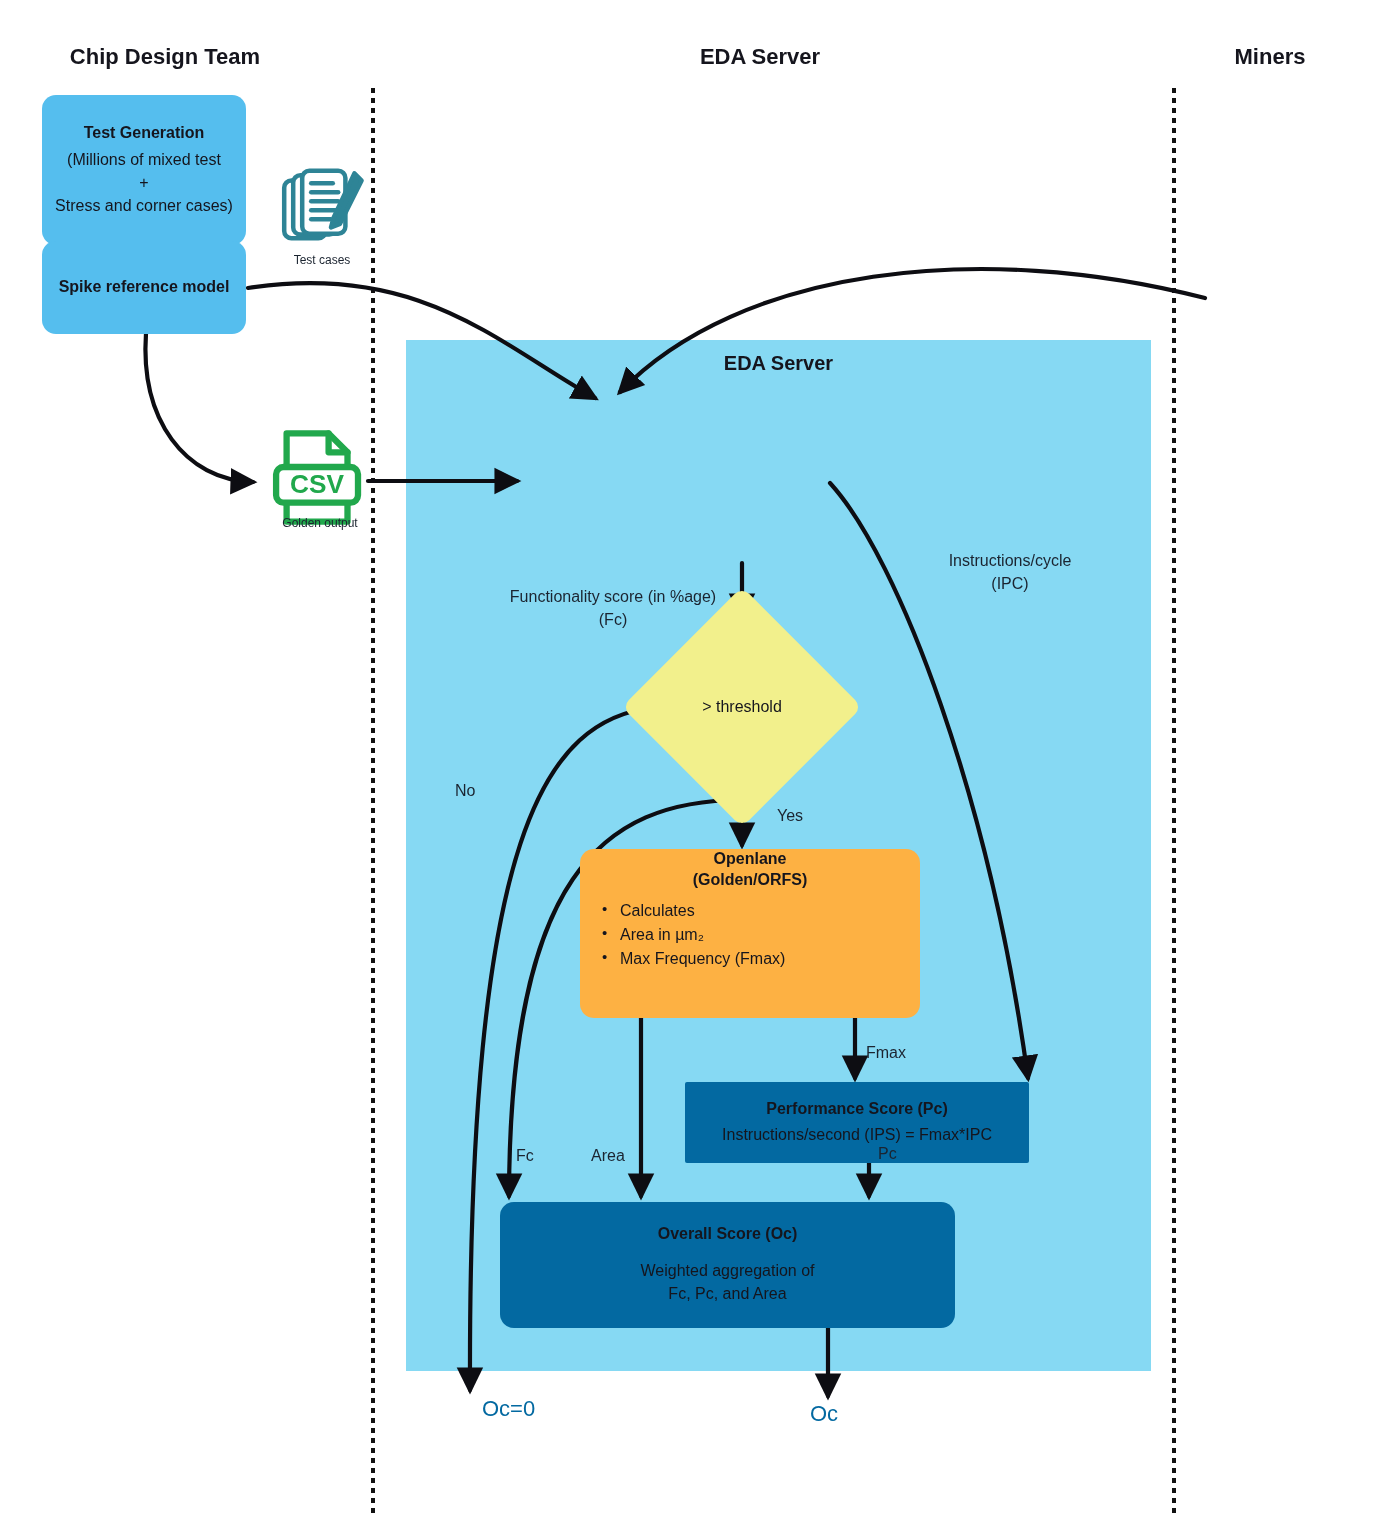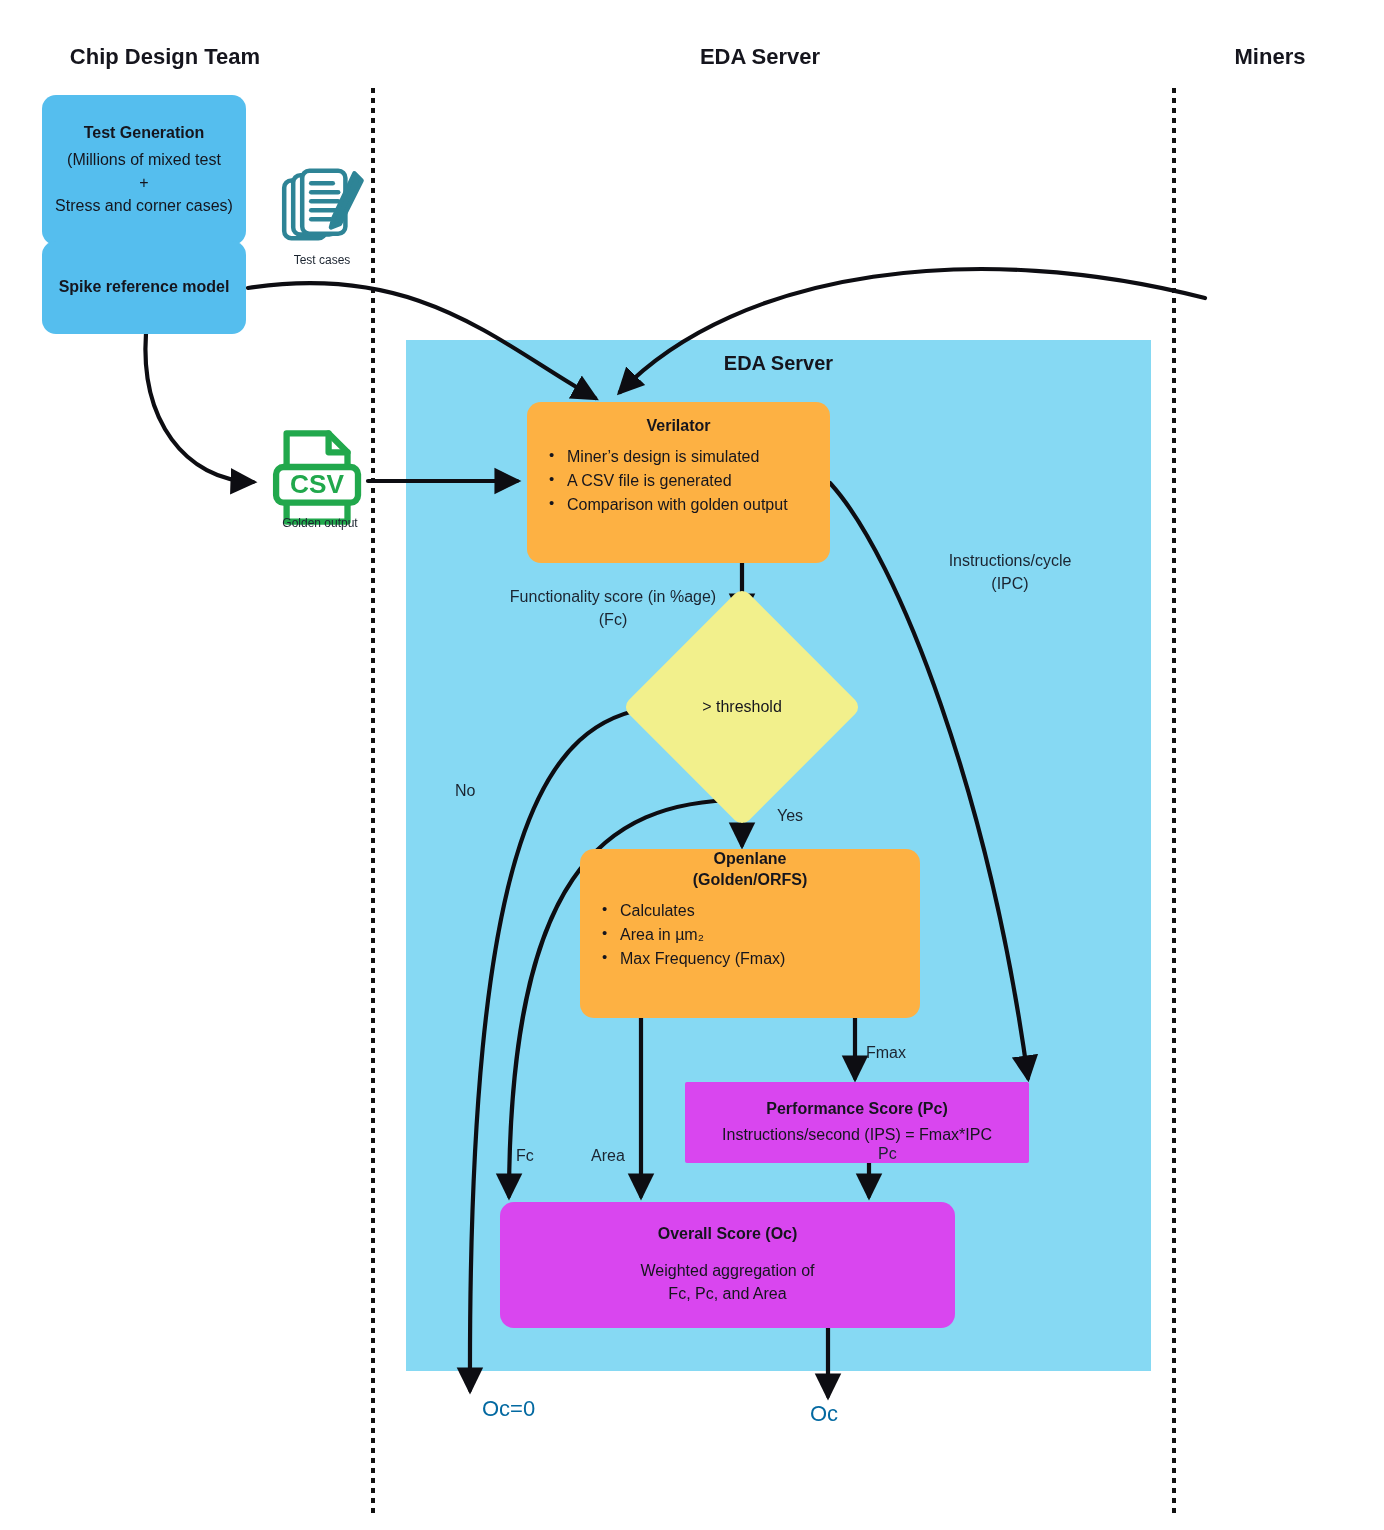--- a/index.html
+++ b/index.html
@@ -68,21 +68,21 @@
     color:#15151d;
   }
   .node .sub {
     text-align:center;
     font-size:16px;
     line-height:1.45;
     color:#15151d;
   }
   .blue  { background:#55BEEE; }
   .orange{ background:#FDB143; }
-  .green { background:#d946ef; }
+  .green { background:#0369a1; }
 
   ul.bullets {
     margin:8px 0 0 0;
     padding:0 0 0 26px;
     list-style:none;
     font-size:16px;
     line-height:1.52;
     color:#15151d;
   }
   ul.bullets li { position:relative; padding-left:2px; }
@@ -231,28 +231,20 @@
     <div class="sub" style="margin-top:4px;">(Millions of mixed test</div>
     <div class="sub">+</div>
     <div class="sub">Stress and corner cases)</div>
   </div>
 
   <div class="node blue" style="left:42px; top:241px; width:204px; height:93px;">
     <div class="title">Spike reference model</div>
   </div>
 
 
-  <div class="node orange" style="left:527px; top:402px; width:303px; height:161px; justify-content:flex-start; padding-top:14px;">
-    <div class="title">Verilator</div>
-    <ul class="bullets">
-      <li>Miner’s design is simulated</li>
-      <li>A CSV file is generated</li>
-      <li>Comparison with golden output</li>
-    </ul>
-  </div>
 
   <div id="decision-diamond">
     <div class="dia"></div>
     <div class="dlabel">&gt; threshold</div>
   </div>
 
   <div class="node orange" style="left:580px; top:849px; width:340px; height:169px; justify-content:flex-start; padding-top:0;">
     <div class="title">Openlane</div>
     <div class="title">(Golden/ORFS)</div>
     <ul class="bullets">

